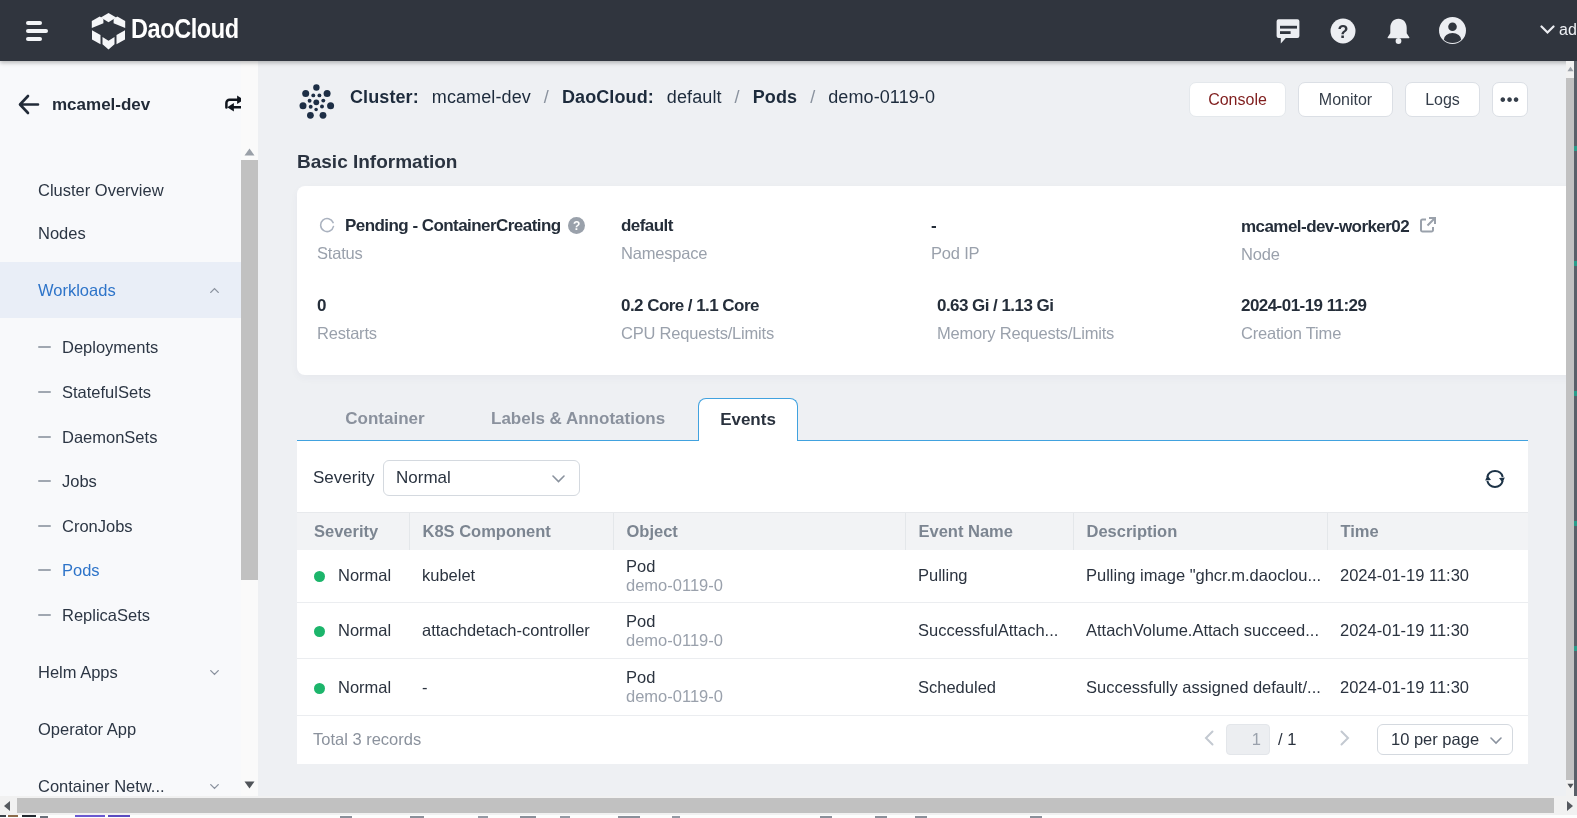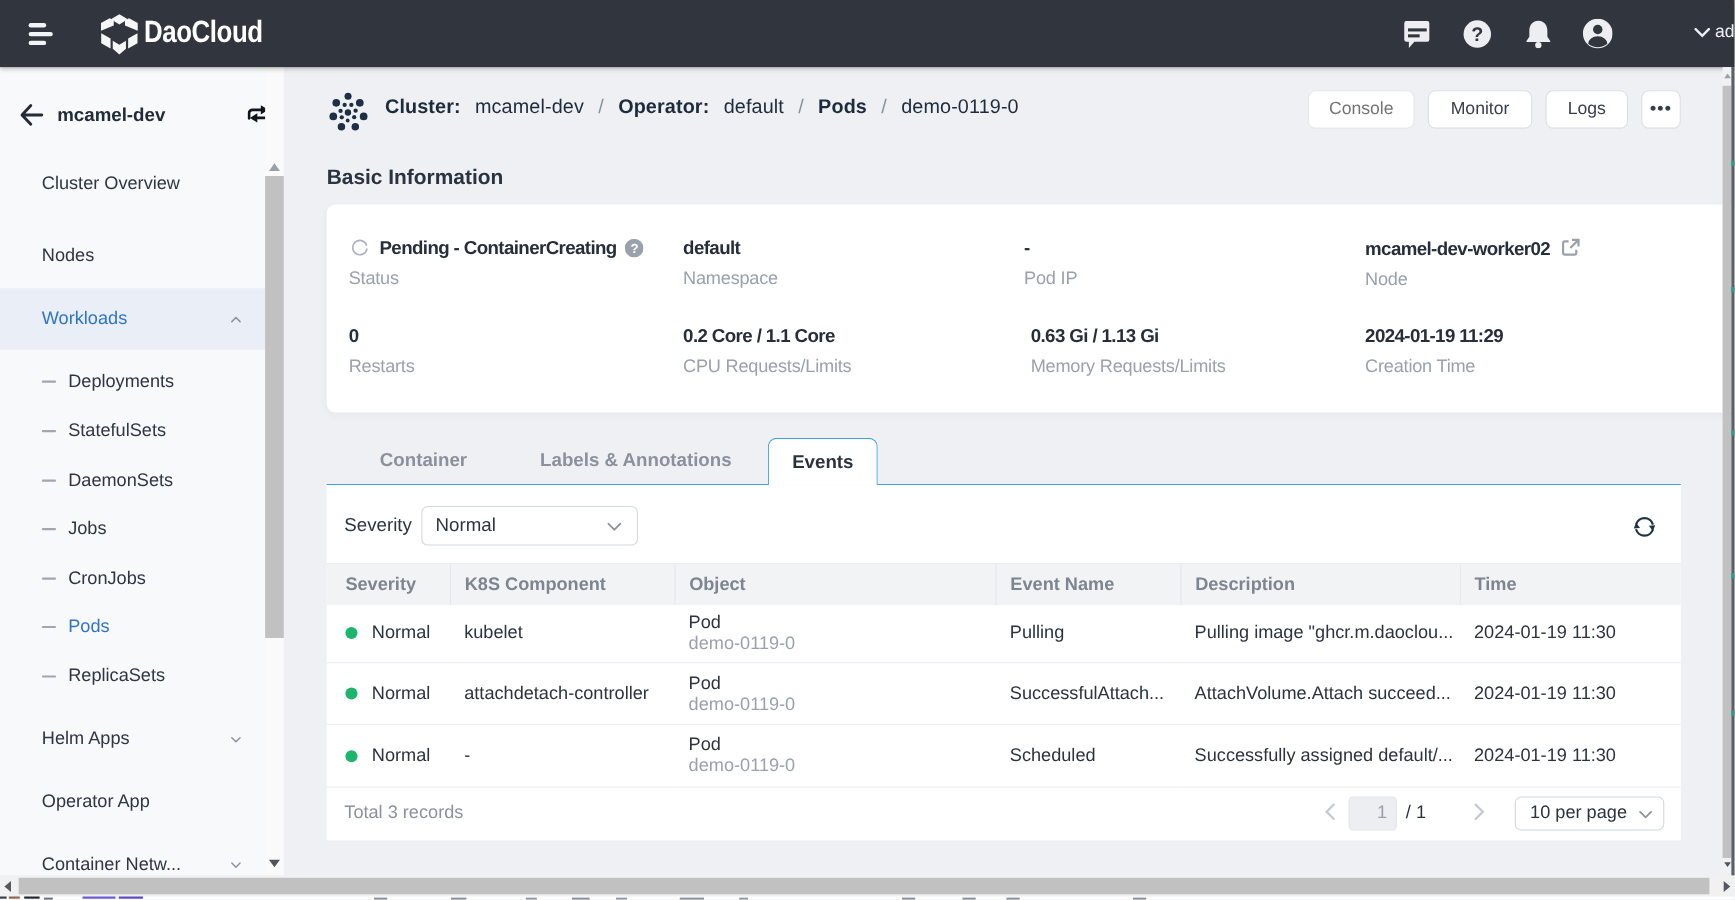--- a/index.html
+++ b/index.html
@@ -126,21 +126,21 @@
     <path d="M11 2 L3 10.5 L11 19 M3.5 10.5 H21" stroke="#222b38" stroke-width="2.6" fill="none" stroke-linecap="round" stroke-linejoin="round"></path>
   </svg>
   <div id="side-title">mcamel-dev</div>
   <svg class="abs" style="left:225px; top:33px;" width="21" height="19" viewBox="0 0 21 19">
     <path d="M1.4 13.5 V9 a3.2 3.2 0 0 1 3.2 -3.2 H12.5" stroke="#10151d" stroke-width="2.5" fill="none" stroke-linecap="round"></path>
     <path d="M12.1 1.6 L18.8 5.8 L12.1 10 z" fill="#10151d"></path>
     <path d="M19.6 5.5 V10 a3.2 3.2 0 0 1 -3.2 3.2 H8.5" stroke="#10151d" stroke-width="2.5" fill="none" stroke-linecap="round"></path>
     <path d="M8.9 9 L2.2 13.2 L8.9 17.4 z" fill="#10151d"></path>
   </svg>
 
-  <div class="mitem" style="top:78px;padding-left:43px;">
+  <div class="mitem" style="top:101px;padding-left:43px;">
       <span class="txt">Cluster Overview</span>
     </div>
   <div class="mitem active-item" style="top:201px; height:56px;">
       <span class="txt">Workloads</span>
     <svg class="chev" viewBox="0 0 12 7">
         <path d="M1 6 L6 1 L11 6" stroke="#8a929e" stroke-width="1.8" fill="none" stroke-linecap="round"></path>
       </svg>
   </div>
   <div class="mitem" style="top:144px;">
       <span class="txt">Nodes</span>
@@ -210,23 +210,23 @@
       <circle cx="26.3" cy="18.6" r="1.95" fill="#1d2e45"></circle>
       <circle cx="6" cy="23.8" r="3.5" fill="#1d2e45"></circle>
       <circle cx="33.6" cy="23.8" r="3.5" fill="#1d2e45"></circle>
       <circle cx="13.7" cy="24.7" r="1.95" fill="#1d2e45"></circle>
       <circle cx="25" cy="24.5" r="1.95" fill="#1d2e45"></circle>
       <circle cx="19.1" cy="27.5" r="1.75" fill="#1d2e45"></circle>
       <circle cx="13.4" cy="33.3" r="3.4" fill="#1d2e45"></circle>
       <circle cx="26" cy="33.3" r="3.4" fill="#1d2e45"></circle>
     </svg>
   <div id="crumb" style="left:92px; top:26px;" class="abs bc">
-    <b>Cluster:</b><span>mcamel-dev</span><i>/</i><b>Operator:</b><span>default</span><i>/</i><b>Pods</b><i>/</i><span>demo-0119-0</span>
-  </div>
-  <div class="hbtn" style="left:931px; width:97px; color:#737373; border-color:#e4e8ec;">Console</div>
+    <b>Cluster:</b><span>mcamel-dev</span><i>/</i><b>DaoCloud:</b><span>default</span><i>/</i><b>Pods</b><i>/</i><span>demo-0119-0</span>
+  </div>
+  <div class="hbtn" style="left:931px; width:97px; color:#7f1d1d; border-color:#e4e8ec;">Console</div>
   <div class="hbtn" style="left:1040px; width:95px;">Monitor</div>
   <div class="hbtn" style="left:1147px; width:75px;">Logs</div>
   <div class="hbtn" style="left:1234px; width:36px; font-weight:bold; letter-spacing:1px;">•••</div>
 
   <div id="basic-h">Basic Information</div>
 
   <div id="card">
 
     <div class="abs" style="left:20px; top:30px;">
       <div class="cell-v" style="padding-left:28px; position:relative;">

